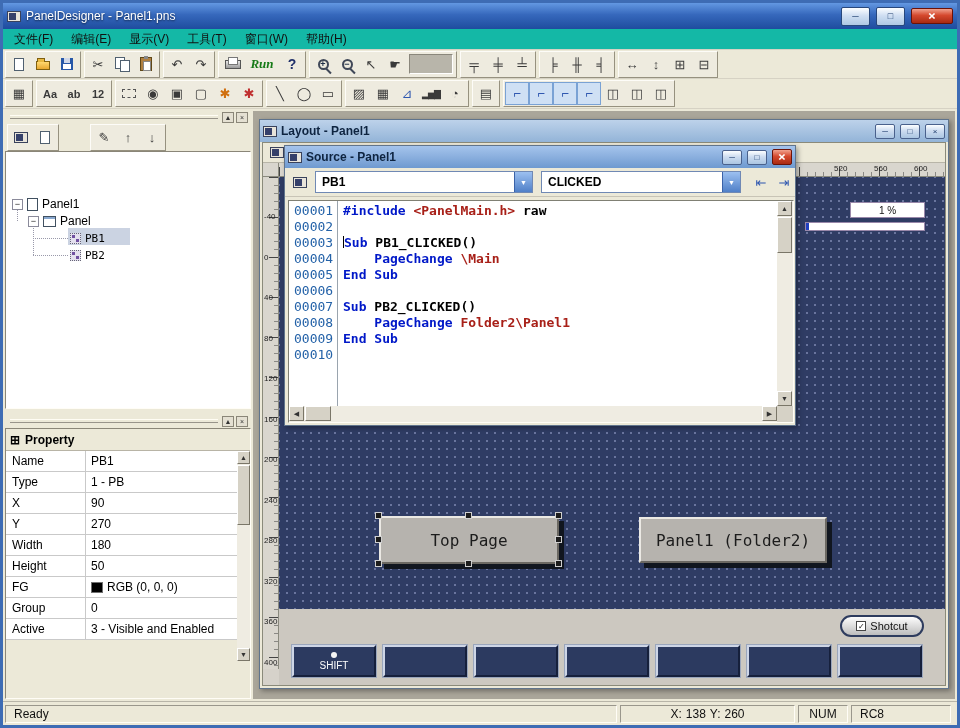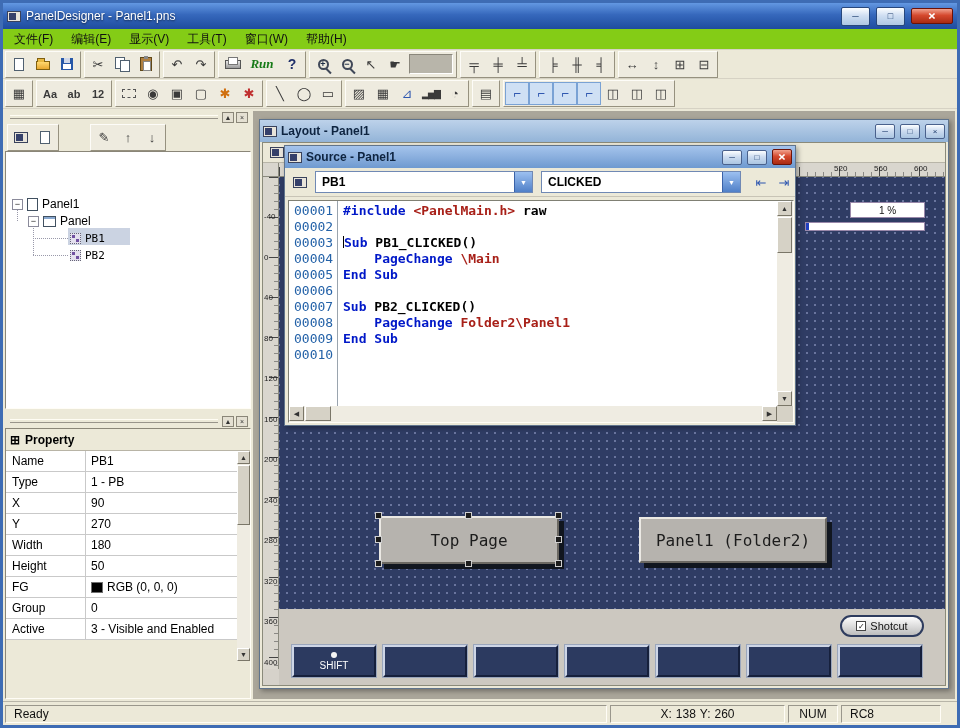--- a/index.html
+++ b/index.html
@@ -7,21 +7,21 @@
 .app{position:relative;width:960px;height:728px;border:3px solid #3e6cb4;background:#ece9d8;overflow:hidden}
 .abs{position:absolute}
 
 .tbar{left:0;right:0;top:0;height:26px;background:linear-gradient(180deg,#6398e2,#3668bc 45%,#1e4c9e);display:flex;align-items:center;padding:0 4px;gap:5px}
 .tbar .ttl{color:#fff;font-size:12px;text-shadow:0 1px 2px rgba(0,0,0,.6);flex:1}
 .wbtn{width:29px;height:19px;border:1px solid #27477c;border-radius:2px;background:linear-gradient(#fcfeff,#cfdef2 45%,#aec8e4);display:flex;align-items:center;justify-content:center;font-size:9px;color:#1a3a6a;margin-left:1px}
 .wbtn.cl{width:42px;background:linear-gradient(#f0a28e,#d5492e 45%,#a92a12);color:#fff;border-color:#6a1208}
 .panel-ico{position:relative;width:14px;height:11px;background:#e8e4da;border:1px solid #39425c;display:inline-block;flex:0 0 auto}
 .panel-ico::before{content:"";position:absolute;left:1px;top:1px;right:4px;bottom:1px;background:#35406a}
 
-.menu{left:0;right:0;top:26px;height:21px;display:flex;align-items:center;padding-left:2px;background:#84cc16;border-bottom:1px solid #d6d2c4}
+.menu{left:0;right:0;top:26px;height:21px;display:flex;align-items:center;padding-left:2px;background:#14b8a6;border-bottom:1px solid #d6d2c4}
 .mitem{padding:2px 9px;font-size:12px;color:#111}
 
 .tbrow{left:0;right:0;display:flex;align-items:center;background:#ece9d8;border-bottom:1px solid #d6d2c4;padding-left:2px}
 .band{display:flex;align-items:center;border:1px solid;border-color:#fdfcf8 #96917f #96917f #fdfcf8;background:#eeebdf;padding:1px;margin:1px 3px 1px 0;height:27px}
 .tb{width:24px;height:23px;display:flex;align-items:center;justify-content:center;font-size:13px;color:#3a3a3a}
 .tb.sel{background:#cfe0f4;border:1px solid #7aa2d4}
 .tb.small{font-size:11px;font-weight:bold}
 .run{font-family:"Liberation Serif",serif;font-style:italic;font-weight:bold;color:#167a16;font-size:13px;width:36px}
 .help{font-weight:bold;color:#20306a;font-size:14px}
 .blu{color:#3058b0}.org{color:#d07010}.red{color:#c03030}.b9{font-size:9px;letter-spacing:-1px}
@@ -485,16 +485,16 @@
 
   <div class="abs status">
     <span class="sf" style="flex:1">Ready</span>
     <span class="sf" style="width:175px;justify-content:center">
       <span>X:</span>
         <span>138</span>
       <span>Y:</span>
         <span>260</span>
     </span>
     <span class="sf" style="width:50px;justify-content:center">NUM</span>
-    <span class="sf" style="width:100px;margin-right:14px">RC8</span>
+    <span class="sf" style="width:100px;margin-right:4px">RC8</span>
   </div>
 
 </div>
 
 </body></html>

